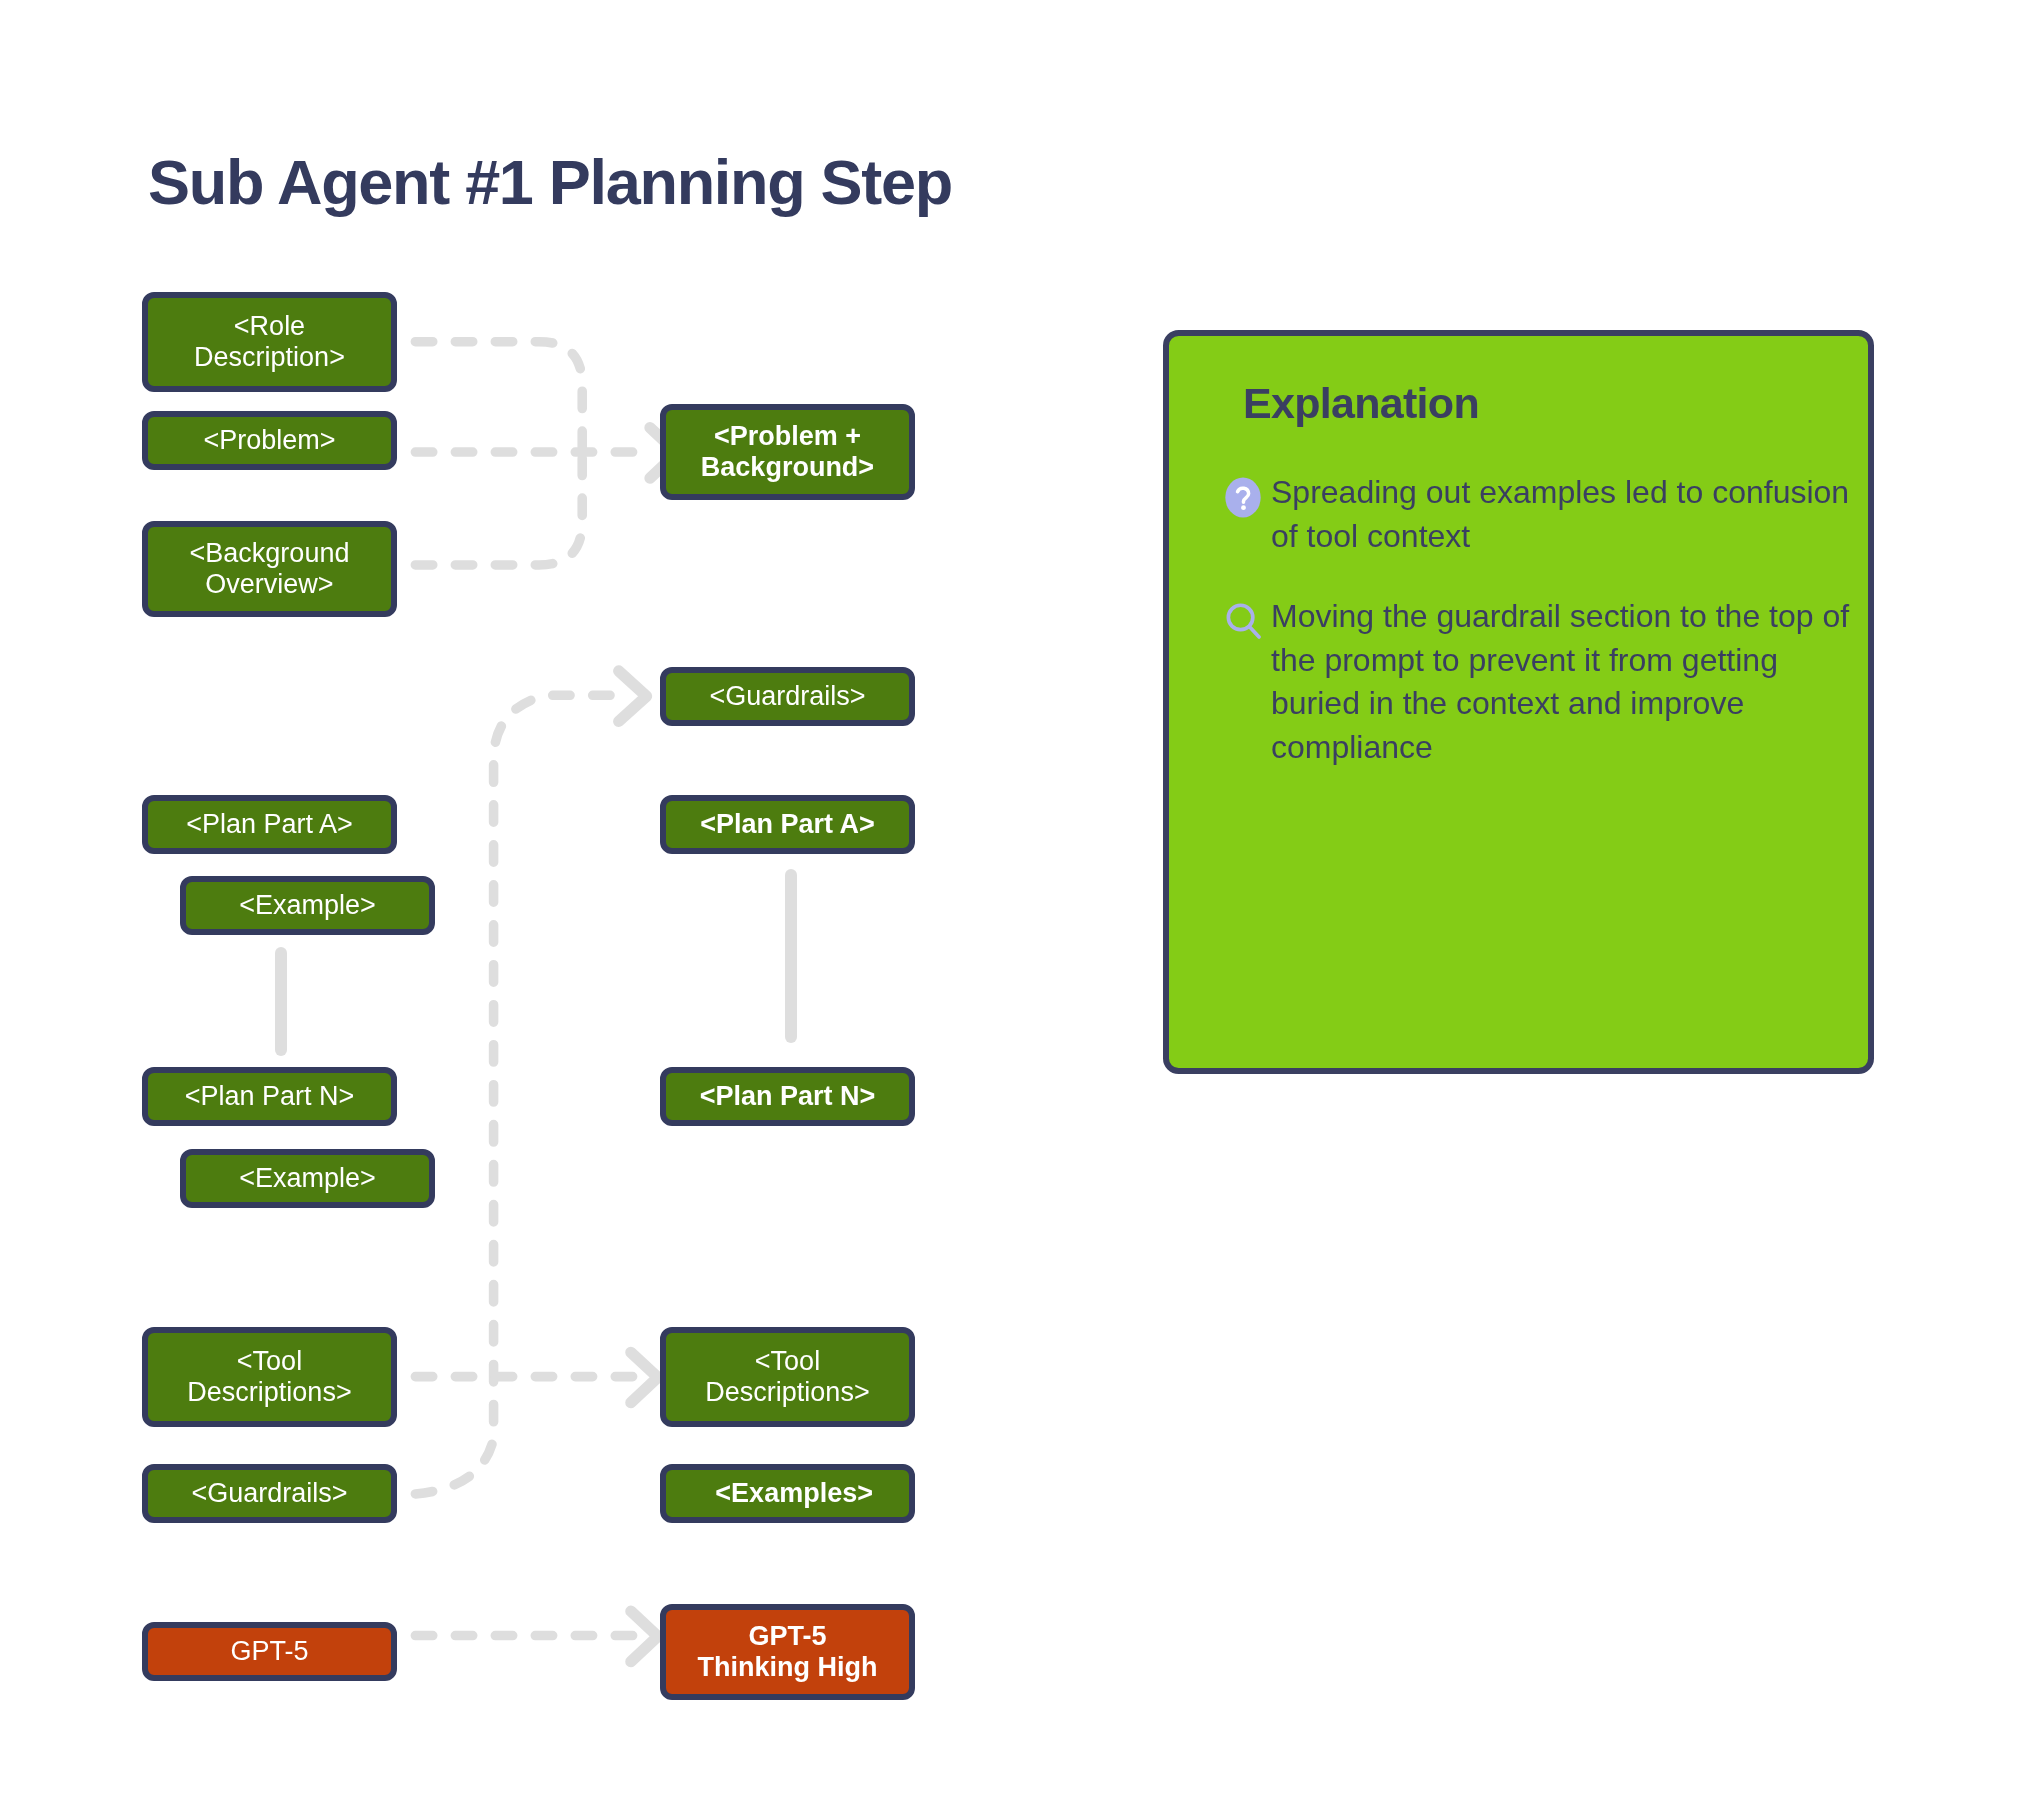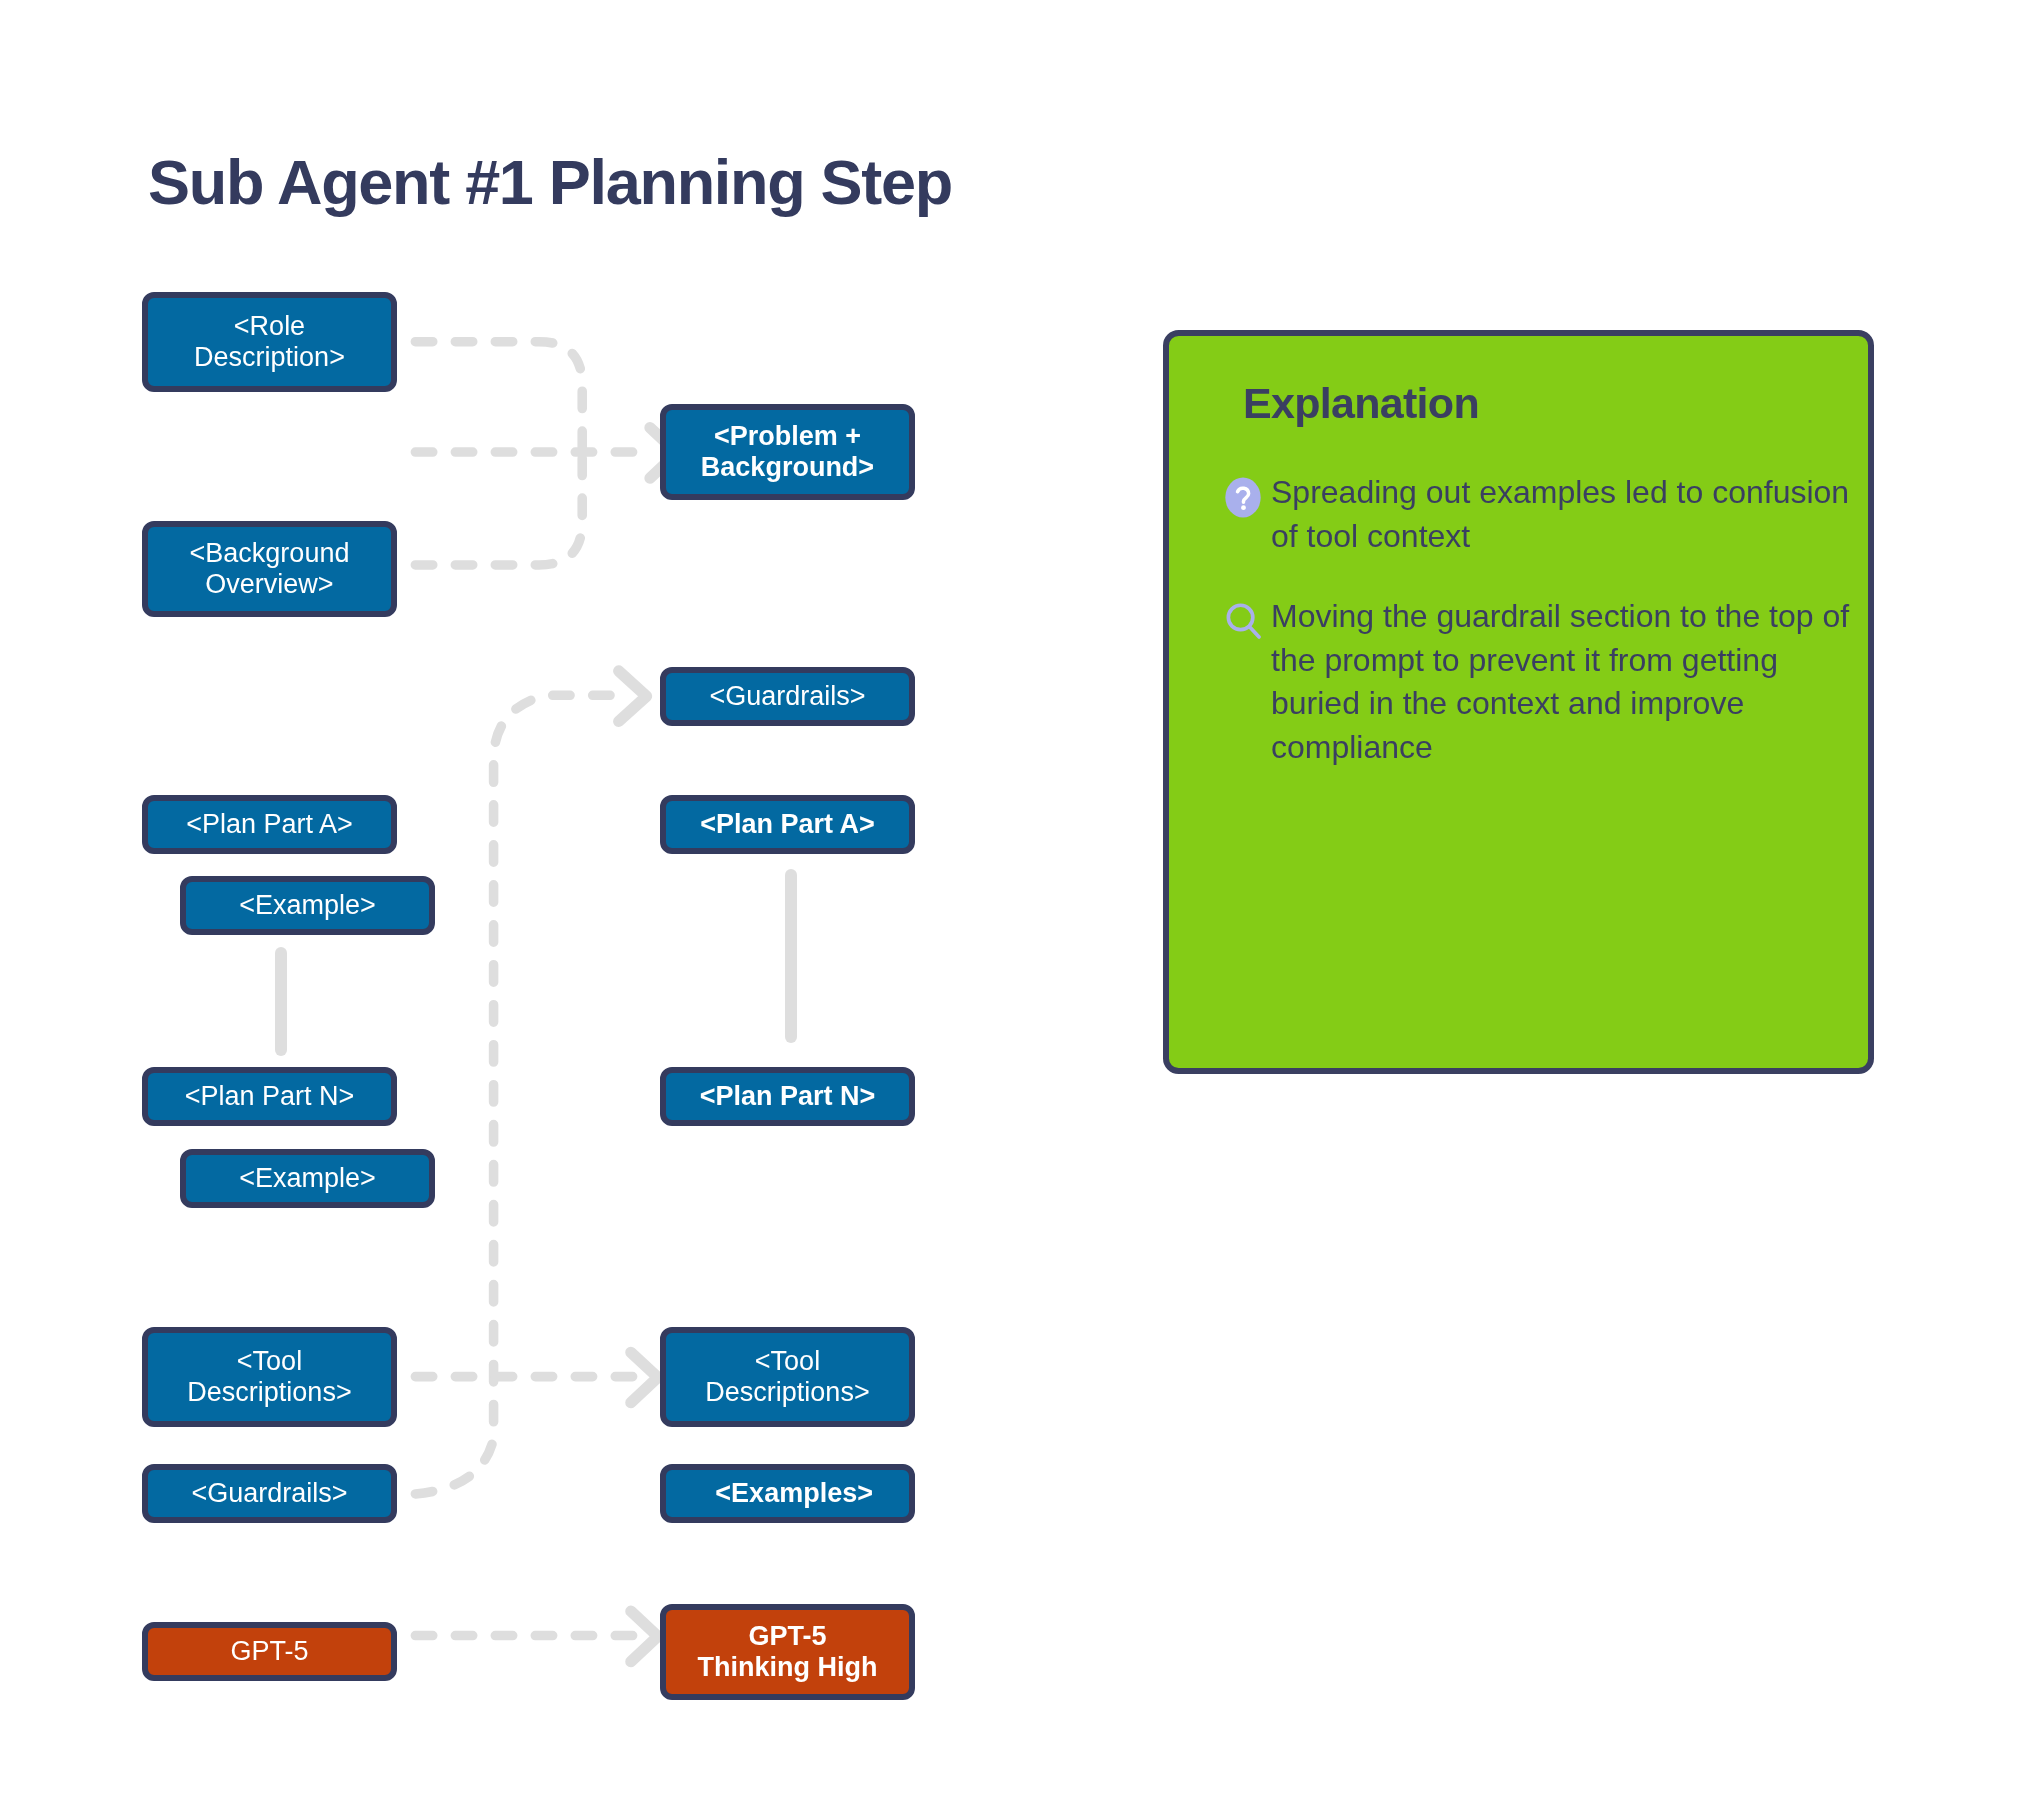--- a/index.html
+++ b/index.html
@@ -32,21 +32,21 @@
     font-weight: 700;
     letter-spacing: -1.3px;
     color: #343B5E;
     white-space: nowrap;
   }
 
   
   .node {
     position: absolute;
     box-sizing: border-box;
-    background: #0369a1;
+    background: #4d7c0f;
     border: 6px solid #343B5E;
     border-radius: 12px;
     color: #ffffff;
     display: flex;
     align-items: center;
     justify-content: center;
     text-align: center;
     font-size: 27px;
     line-height: 1.14;
     font-weight: 400;
@@ -156,20 +156,23 @@
   <div class="vconn" style="left:275px; top:947px; height:109px;"></div>
   <div class="vconn" style="left:785px; top:869px; height:174px;"></div>
 
   <div class="node" style="left:142px; top:292px; width:255px; height:100px;">
     <span>
       <span class="label">&lt;Role</span>
       <span class="label">Description&gt;</span>
     </span>
   </div>
 
+  <div class="node" style="left:142px; top:411px; width:255px; height:59px;">
+    <span class="label">&lt;Problem&gt;</span>
+  </div>
 
   <div class="node" style="left:142px; top:521px; width:255px; height:96px;">
     <span>
       <span class="label">&lt;Background</span>
       <span class="label">Overview&gt;</span>
     </span>
   </div>
 
   <div class="node" style="left:142px; top:795px; width:255px; height:59px;">
     <span class="label">&lt;Plan Part A&gt;</span>

